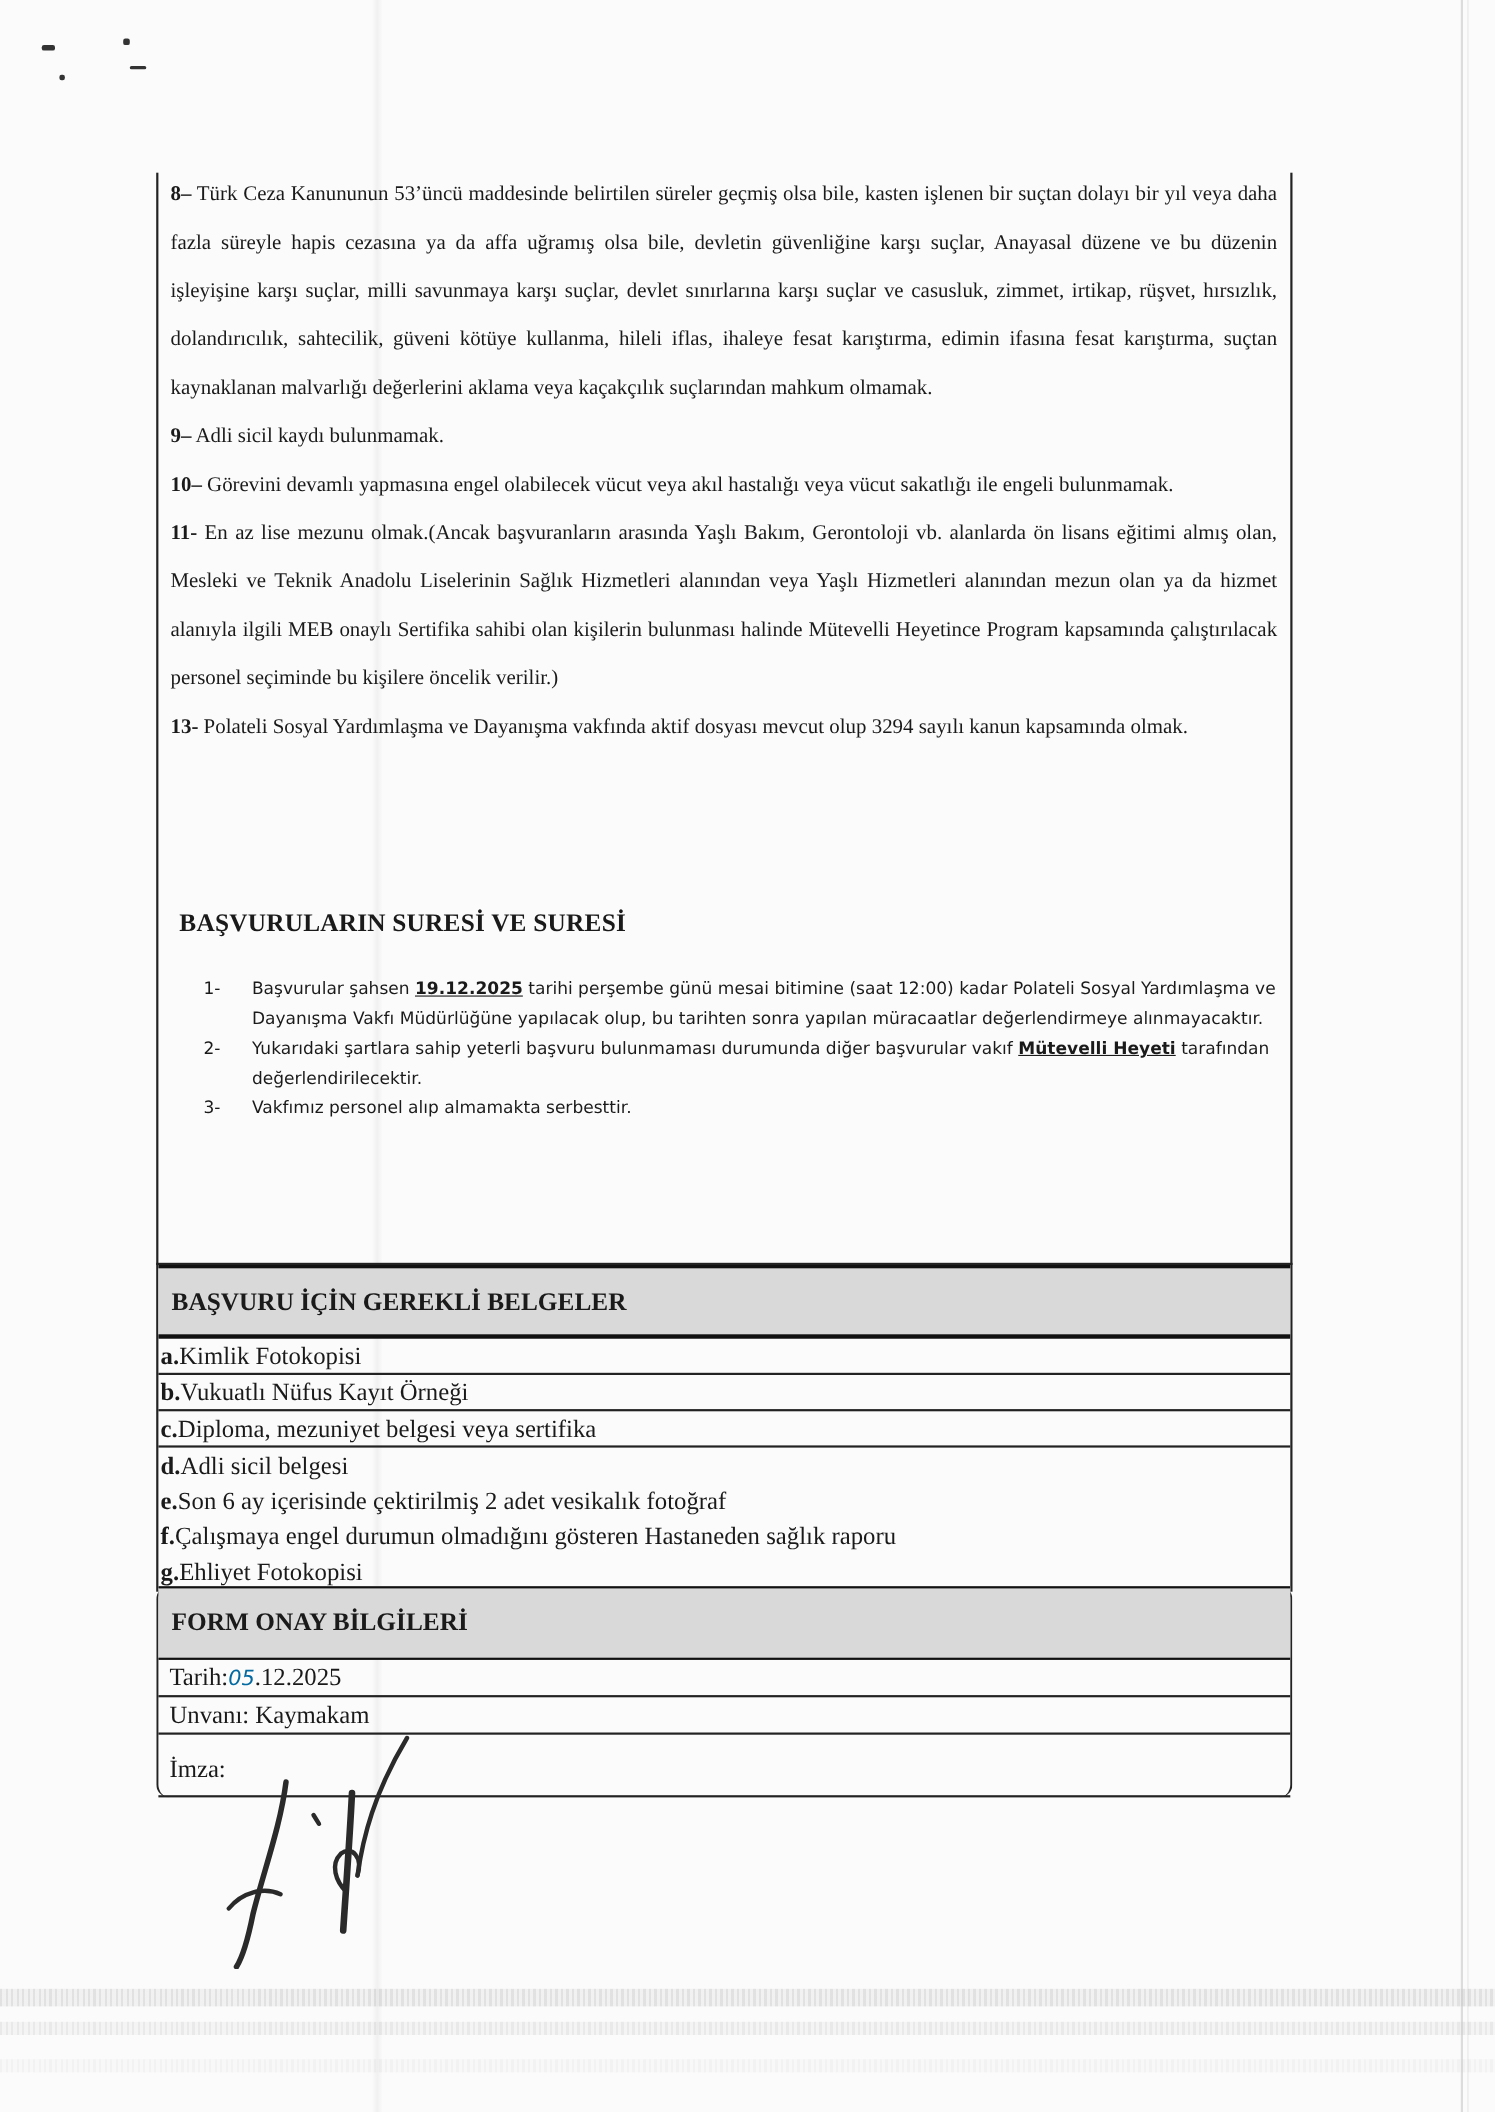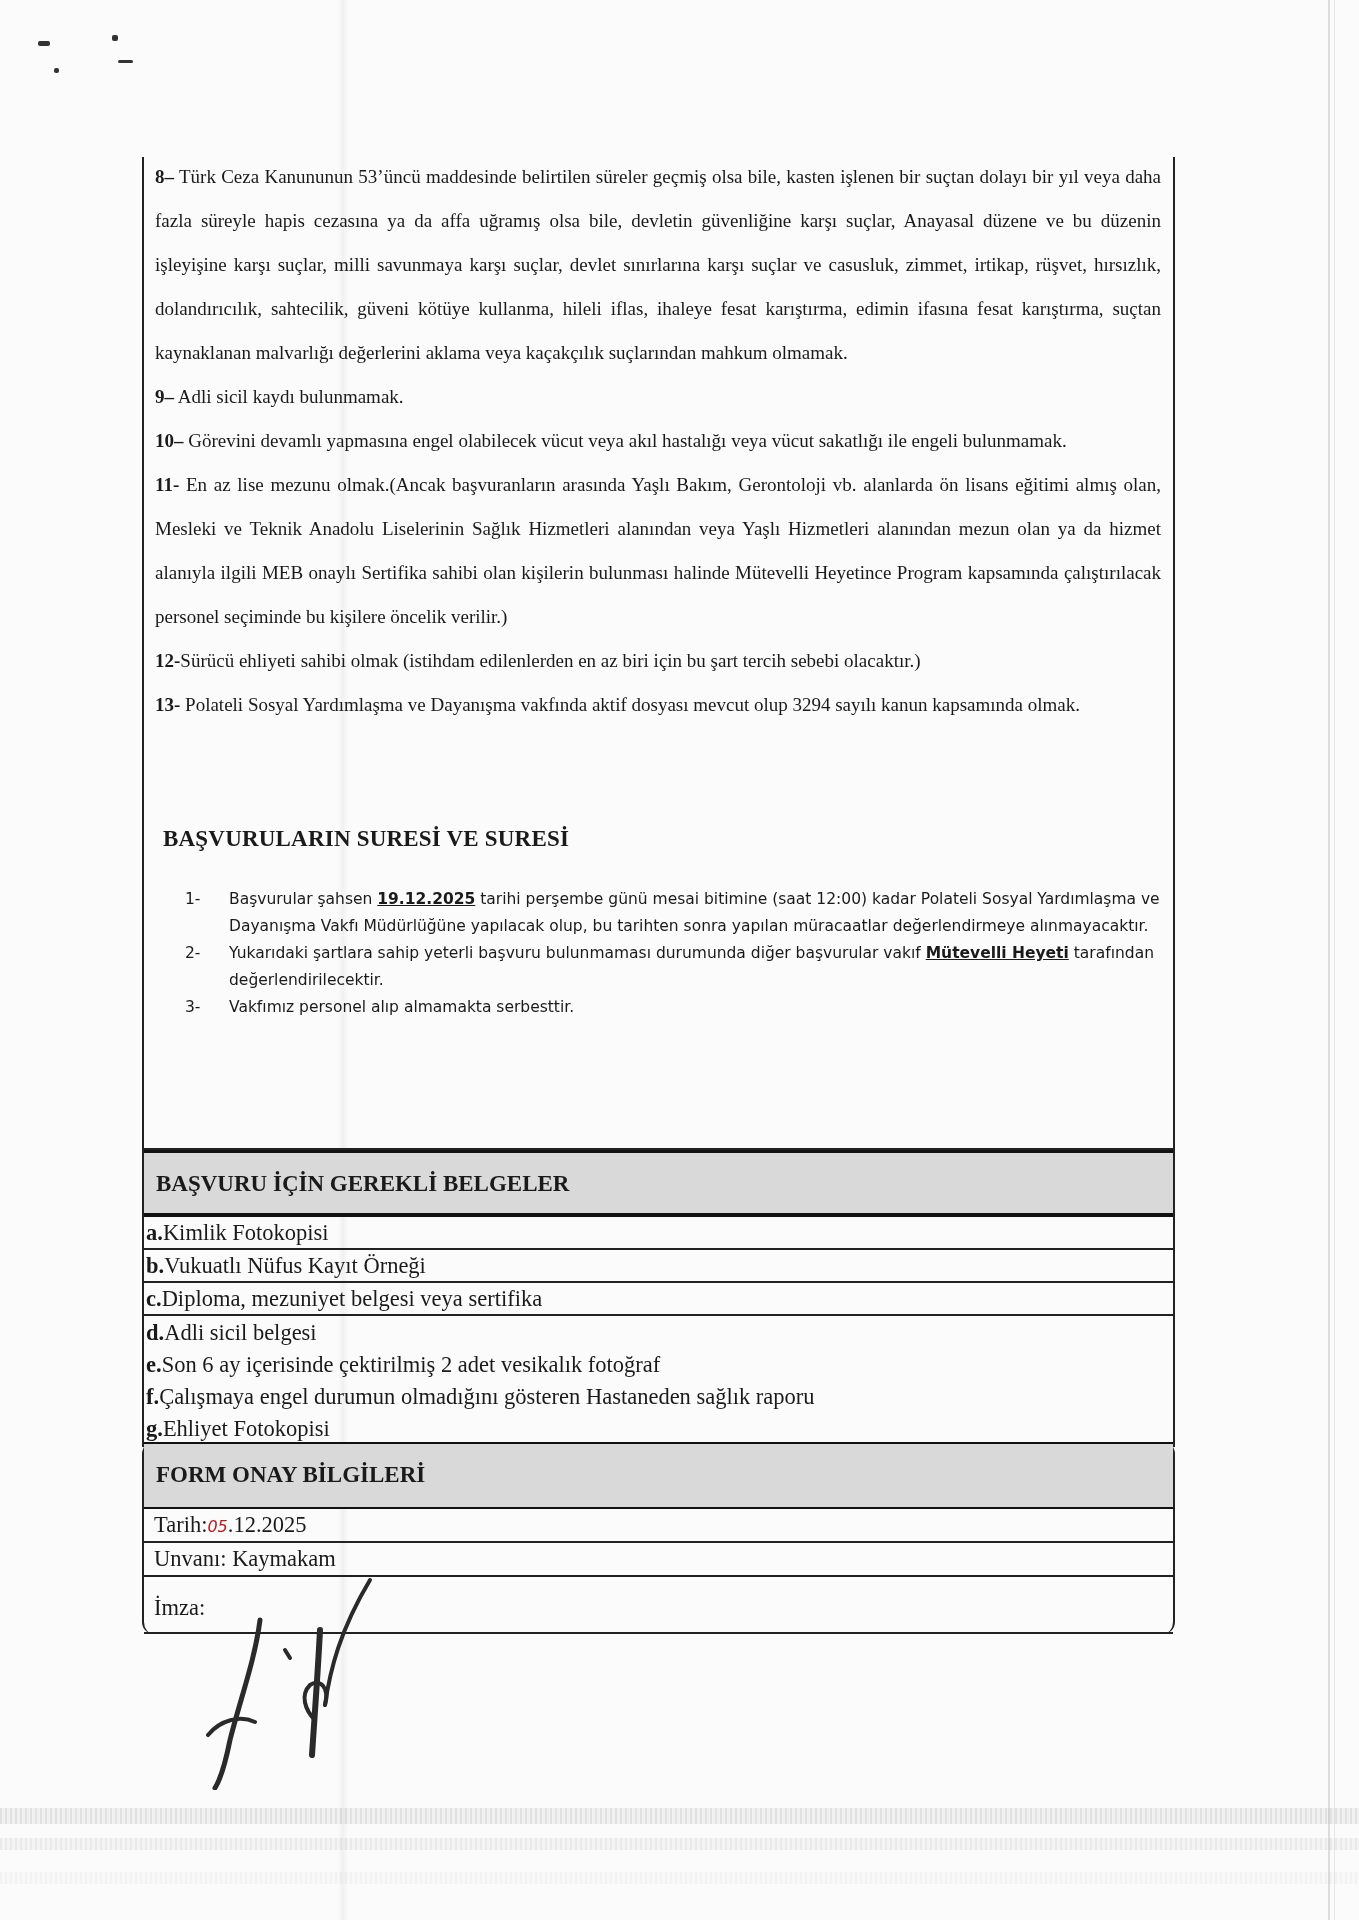--- a/index.html
+++ b/index.html
@@ -38,21 +38,21 @@
     font-weight: bold; font-size: 23px; height: 67px; box-sizing: border-box; padding: 18px 0 12px 12px; }
   .tbl-row { border-bottom: 2px solid #222; font-size: 22.5px; height: 33px; box-sizing: border-box; padding: 1px 0 0 2px; line-height: 30px; }
   .tbl-row b { font-weight: bold; }
   .tbl-block { border-bottom: 2px solid #222; font-size: 22.5px; line-height: 32px; padding: 1px 0 0 2px; box-sizing: border-box; }
   .tbl-block div b { font-weight: bold; }
   .docs { top: 1150px; }
   .approval { top: 1442px; border-radius: 12px; }
   .approval .tbl-head { border-top: 2px solid #111; border-bottom: 2px solid #111; }
   .approval .tbl-row { height: 34px; padding-left: 10px; }
   .approval .sig-row { height: 57px; border-bottom: 2px solid #222; font-size: 22.5px; padding: 18px 0 0 10px; box-sizing: border-box; }
-  .handwritten { font-family: "DejaVu Sans", sans-serif; font-style: italic; font-size: 16px; color: #b91c1c; margin-top: 25px; }
+  .handwritten { font-family: "DejaVu Sans", sans-serif; font-style: italic; font-size: 19px; color: #0369a1; margin-top: 25px; }
   .signature { position: absolute; left: 200px; top: 1570px; width: 200px; height: 220px; }
 </style>
 </head>
 <body>
 
 <div class="scan-streak-v"></div>
 <div class="scan-streak-v2"></div>
 <div class="scan-streak-v3"></div>
 <div class="scan-band" style="top:1808px;"></div>
 <div class="scan-band" style="top:1838px; height:12px; opacity:0.7;"></div>
@@ -62,21 +62,20 @@
 <div class="corner-mark" style="left:54px;top:68px;width:5px;height:5px;"></div>
 <div class="corner-mark" style="left:118px;top:60px;width:15px;height:3px;"></div>
 
 <div class="frame"></div>
 
 <div class="reqs">
   <p><b>8–</b> <span>Türk Ceza Kanununun 53’üncü maddesinde belirtilen süreler geçmiş olsa bile, kasten işlenen bir suçtan dolayı bir yıl veya daha fazla süreyle hapis cezasına ya da affa uğramış olsa bile, devletin güvenliğine karşı suçlar, Anayasal düzene ve bu düzenin işleyişine karşı suçlar, milli savunmaya karşı suçlar, devlet sınırlarına karşı suçlar ve casusluk, zimmet, irtikap, rüşvet, hırsızlık, dolandırıcılık, sahtecilik, güveni kötüye kullanma, hileli iflas, ihaleye fesat karıştırma, edimin ifasına fesat karıştırma, suçtan kaynaklanan malvarlığı değerlerini aklama veya kaçakçılık suçlarından mahkum olmamak.</span></p>
   <p><b>9–</b> <span>Adli sicil kaydı bulunmamak.</span></p>
   <p><b>10–</b> <span>Görevini devamlı yapmasına engel olabilecek vücut veya akıl hastalığı veya vücut sakatlığı ile engeli bulunmamak.</span></p>
   <p><b>11-</b> <span>En az lise mezunu olmak.(Ancak başvuranların arasında Yaşlı Bakım, Gerontoloji vb. alanlarda ön lisans eğitimi almış olan, Mesleki ve Teknik Anadolu Liselerinin Sağlık Hizmetleri alanından veya Yaşlı Hizmetleri alanından  mezun olan ya da hizmet alanıyla ilgili MEB onaylı Sertifika sahibi olan kişilerin bulunması halinde Mütevelli Heyetince Program kapsamında çalıştırılacak personel seçiminde bu kişilere öncelik verilir.)</span></p>
-  <p><b>12-</b><span>Sürücü ehliyeti sahibi olmak (istihdam edilenlerden en az biri için bu şart tercih sebebi olacaktır.)</span></p>
   <p><b>13-</b> <span>Polateli Sosyal Yardımlaşma ve Dayanışma vakfında aktif dosyası mevcut olup 3294 sayılı kanun kapsamında olmak.</span></p>
 </div>
 
 <div class="section-title">BAŞVURULARIN SURESİ VE SURESİ</div>
 
 <ul class="apply-list">
   <li>
     <span class="num">1-</span>
     <span>Başvurular şahsen </span><b>19.12.2025</b><span> tarihi perşembe günü mesai bitimine (saat 12:00) kadar Polateli Sosyal Yardımlaşma ve Dayanışma Vakfı Müdürlüğüne yapılacak olup, bu tarihten sonra yapılan müracaatlar değerlendirmeye alınmayacaktır.</span>
   </li>

